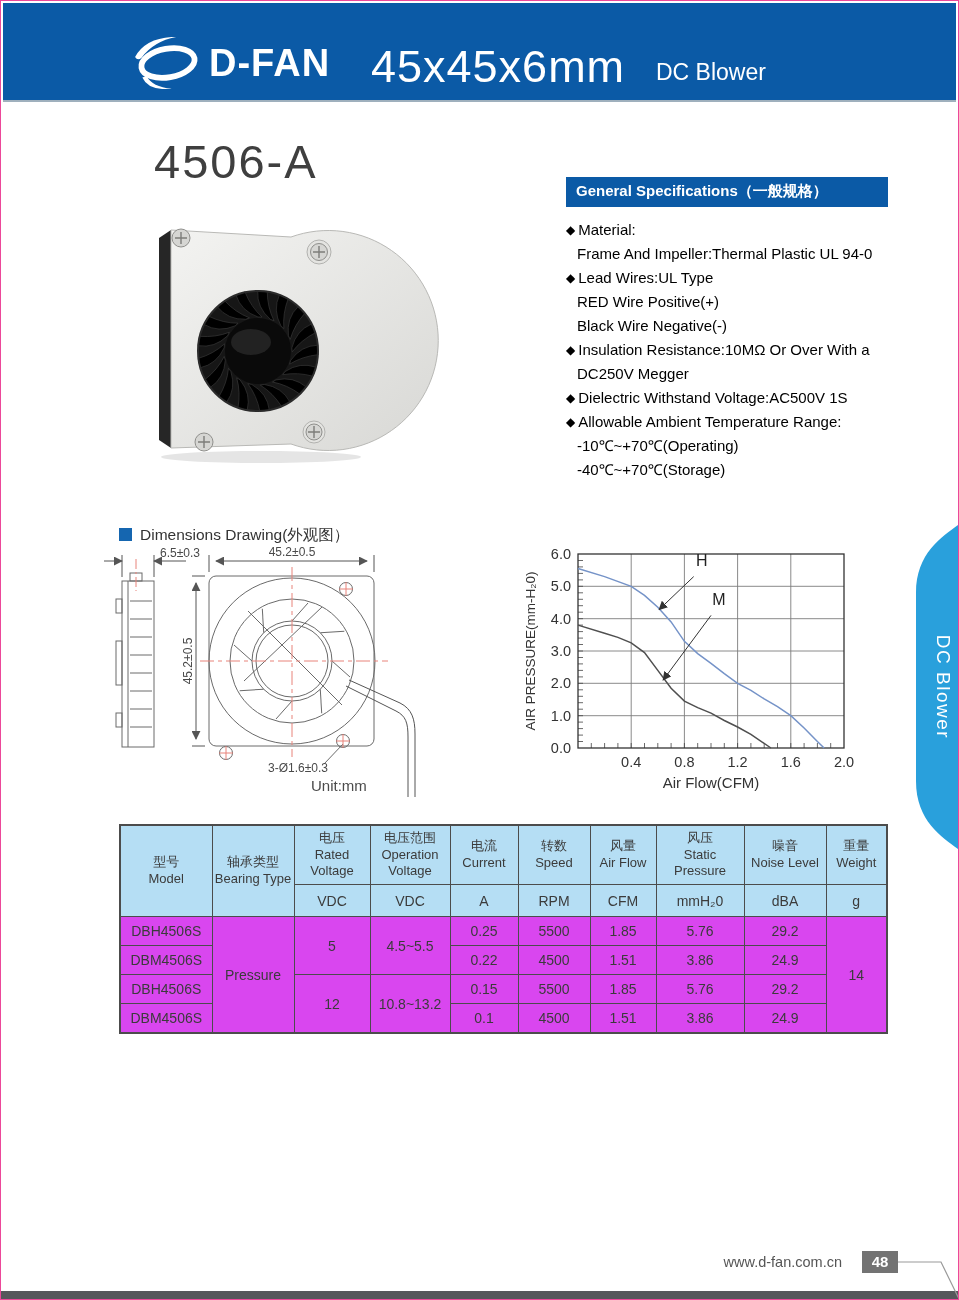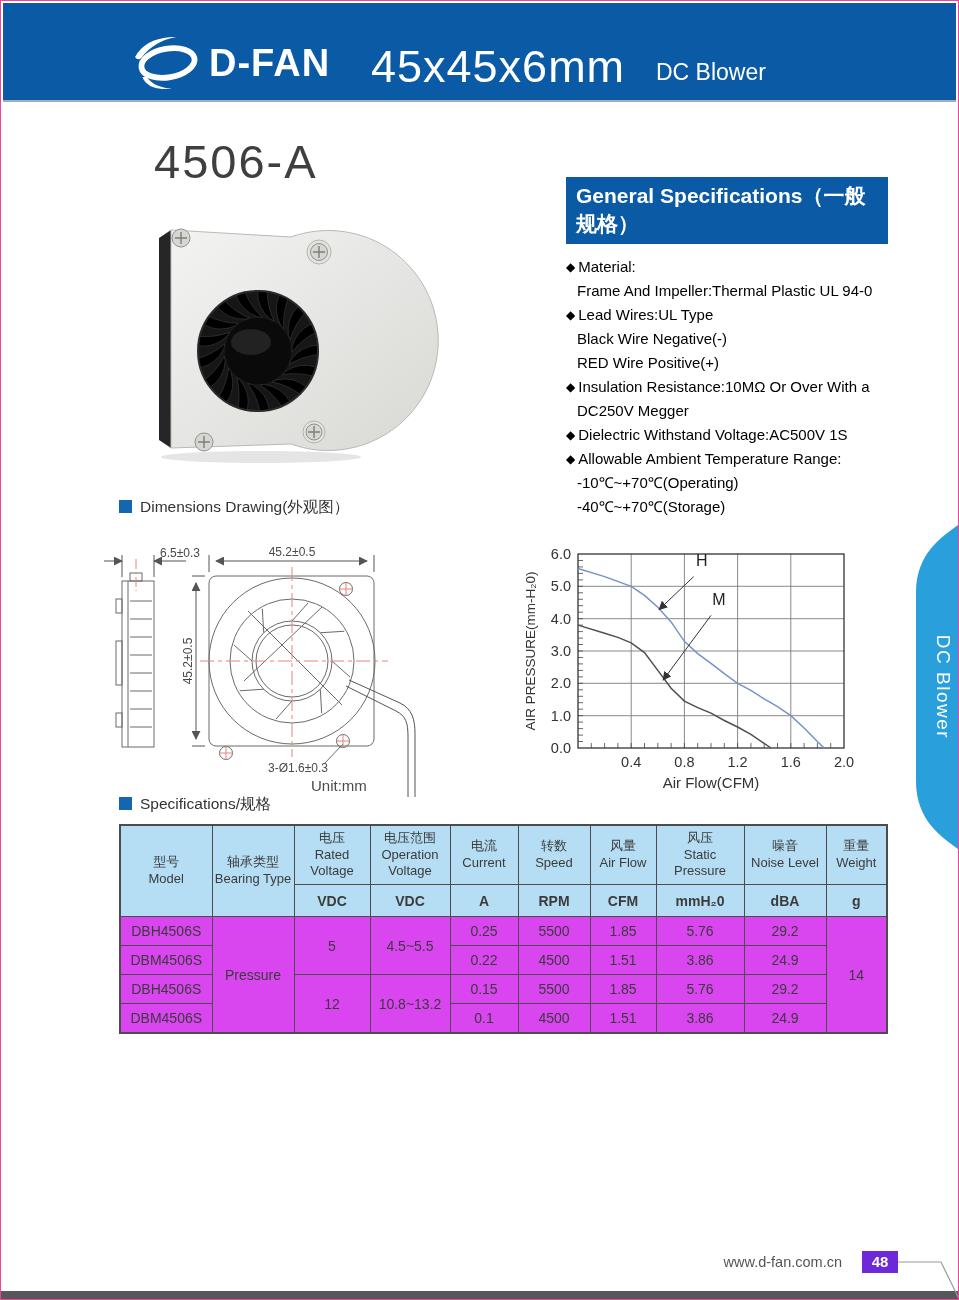--- a/index.html
+++ b/index.html
@@ -13,47 +13,47 @@
   .logo-icon{width:78px;height:52px;}
   .logo-text{color:#fff;font-size:38px;font-weight:bold;letter-spacing:1px;margin-left:2px;}
   .size-title{position:absolute;left:368px;top:38px;color:#fff;font-size:45px;letter-spacing:1px;}
   .type-title{position:absolute;left:653px;top:56px;color:#fff;font-size:23px;}
   
   .model-title{position:absolute;left:150px;top:130px;margin:3px;font-size:47px;font-weight:400;
                color:#3f3f3f;letter-spacing:2px;}
   .product-photo{position:absolute;left:140px;top:203px;width:320px;height:270px;}
   
   .gs-panel{position:absolute;left:565px;top:176px;width:322px;}
-  .gs-title{background:#0b5aa6;color:#fff;font-size:21px;font-weight:bold;padding:5px 10px 6px;}
+  .gs-title{background:#0b5aa6;color:#fff;font-size:15px;font-weight:bold;padding:5px 10px 6px;}
   .gs-list{margin-top:11px;font-size:15px;line-height:24px;color:#000000;}
   .gs-line{white-space:nowrap;}
   .gs-line.indent{padding-left:11px;}
   .diamond{font-size:12px;margin-right:3px;vertical-align:1px;}
   
-  .sec-header{position:absolute;font-size:15.5px;color:#333;}
+  .sec-header{position:absolute;font-size:15.5px;color:#333;margin-top:28px;}
   .bullet-sq{display:inline-block;width:13px;height:13px;background:#1566b0;margin-right:8px;
              vertical-align:-1px;}
   .sec-dim{left:118px;top:496px;}
   .sec-curves{left:563px;top:496px;}
   .sec-specs{left:118px;top:793px;}
   
   .dim-svg{position:absolute;left:95px;top:540px;width:415px;height:265px;}
   .chart-svg{position:absolute;left:513px;top:535px;width:390px;height:260px;}
   
   .spec-table{position:absolute;left:118px;top:823px;width:767px;border-collapse:collapse;
               table-layout:fixed;font-size:14px;color:#3b3b3b;}
   .spec-table td{border:1px solid #4c4c4c;text-align:center;padding:0 2px;}
   .spec-table{border:2px solid #4c4c4c;}
   .spec-table tr.h1 td{background:#b5def4;height:58px;font-size:13px;line-height:1.3;}
-  .spec-table tr.h2 td{background:#b5def4;height:31px;font-size:14px;font-weight:bold;}
+  .spec-table tr.h2 td{background:#b5def4;height:31px;font-size:14px;}
   .spec-table tr.body td{height:28px;background:#d946ef;}
   .spec-table td.hdr-span{background:#b5def4;}
   
   .website{position:absolute;right:116px;top:1253px;font-size:14.5px;color:#555;}
-  .page-badge{position:absolute;left:861px;top:1250px;width:36px;height:22px;background:#6d28d9;
+  .page-badge{position:absolute;left:861px;top:1250px;width:36px;height:22px;background:#737373;
               color:#fff;font-size:15px;font-weight:bold;text-align:center;line-height:22px;}
   .bottombar{position:absolute;left:0;right:0;top:1290px;height:8px;background:#56575b;}
   .footer-line{position:absolute;left:895px;top:1250px;width:64px;height:50px;}
   
   .dc-tab{position:absolute;right:0;top:518px;width:56px;height:336px;}
 </style>
 </head>
 <body>
 
 <div class="page">
@@ -121,22 +121,22 @@
     <ellipse cx="110" cy="138" rx="20" ry="13" fill="#222222"></ellipse>
     <circle cx="117" cy="147" r="60" fill="none" stroke="#2b2b2b" stroke-width="2"></circle>
   </svg>
 
   <section class="gs-panel">
     <div class="gs-title">General Specifications（一般规格）</div>
     <div class="gs-list">
         <div class="gs-line"><span class="diamond">◆</span><span>Material:</span></div>
         <div class="gs-line indent"><span>Frame And Impeller:Thermal Plastic UL 94-0</span></div>
         <div class="gs-line"><span class="diamond">◆</span><span>Lead Wires:UL Type</span></div>
+        <div class="gs-line indent"><span>RED Wire Positive(+)</span></div>
         <div class="gs-line indent"><span>Black Wire Negative(-)</span></div>
-        <div class="gs-line indent"><span>RED Wire Positive(+)</span></div>
         <div class="gs-line"><span class="diamond">◆</span><span>Insulation Resistance:10MΩ Or Over With a</span></div>
         <div class="gs-line indent"><span>DC250V Megger</span></div>
         <div class="gs-line"><span class="diamond">◆</span><span>Dielectric Withstand Voltage:AC500V 1S</span></div>
         <div class="gs-line"><span class="diamond">◆</span><span>Allowable Ambient Temperature Range:</span></div>
         <div class="gs-line indent"><span>-10℃~+70℃(Operating)</span></div>
         <div class="gs-line indent"><span>-40℃~+70℃(Storage)</span></div>
       </div>
   </section>
 
   <div class="sec-header sec-dim">

